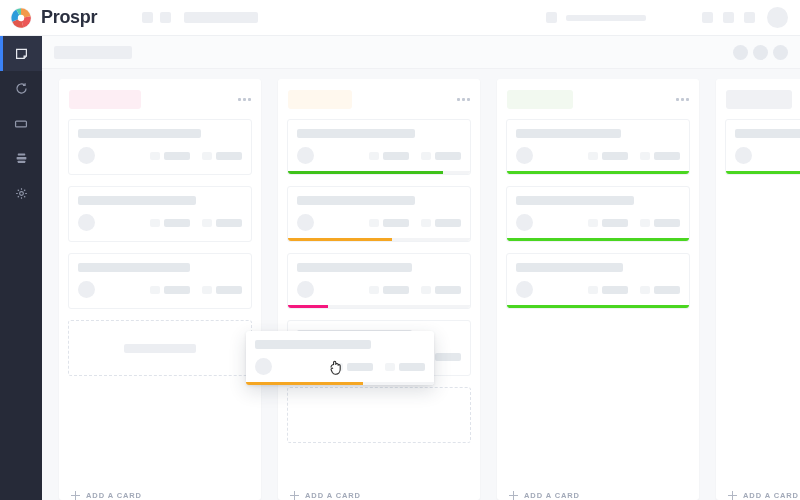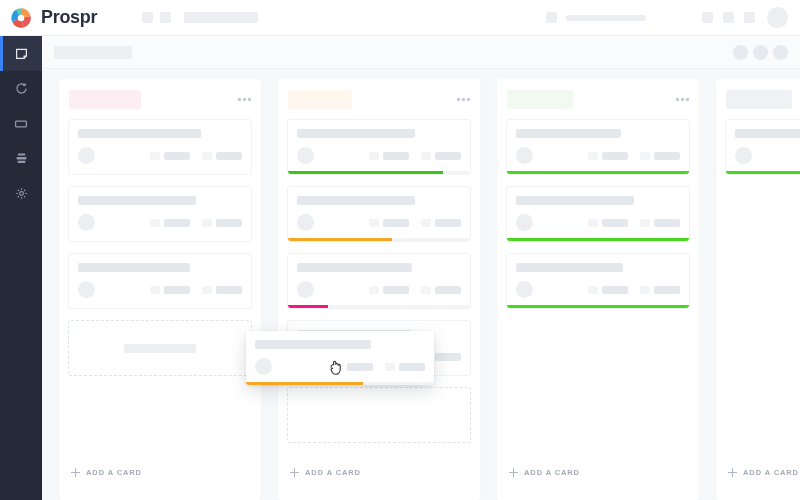--- a/index.html
+++ b/index.html
@@ -102,21 +102,21 @@
   .progress span { display: block; height: 3px; }
 
   .dropzone {
     border: 1px dashed #dfe3ea; border-radius: 3px; height: 56px;
     display: flex; align-items: center; justify-content: center;
     margin-bottom: 11px;
   }
   .dropzone .sk { width: 72px; height: 9px; }
 
   .col-foot {
-    height: 32px; flex: 0 0 32px; display: flex; align-items: flex-start;
+    height: 32px; flex: 0 0 32px; display: flex; align-items: flex-end;
     gap: 6px; padding: 0 12px; color: #a6adbb;
   }
   .add-label { font-size: 7.5px; letter-spacing: 0.9px; font-weight: bold; color: #a2a9b8; }
   .plus { width: 9px; height: 9px; position: relative; flex: 0 0 9px; }
   .plus::before, .plus::after {
     content: ""; position: absolute; background: #b0b6c3;
   }
   .plus::before { left: 4px; top: 0; width: 1px; height: 9px; }
   .plus::after { top: 4px; left: 0; height: 1px; width: 9px; }
 

